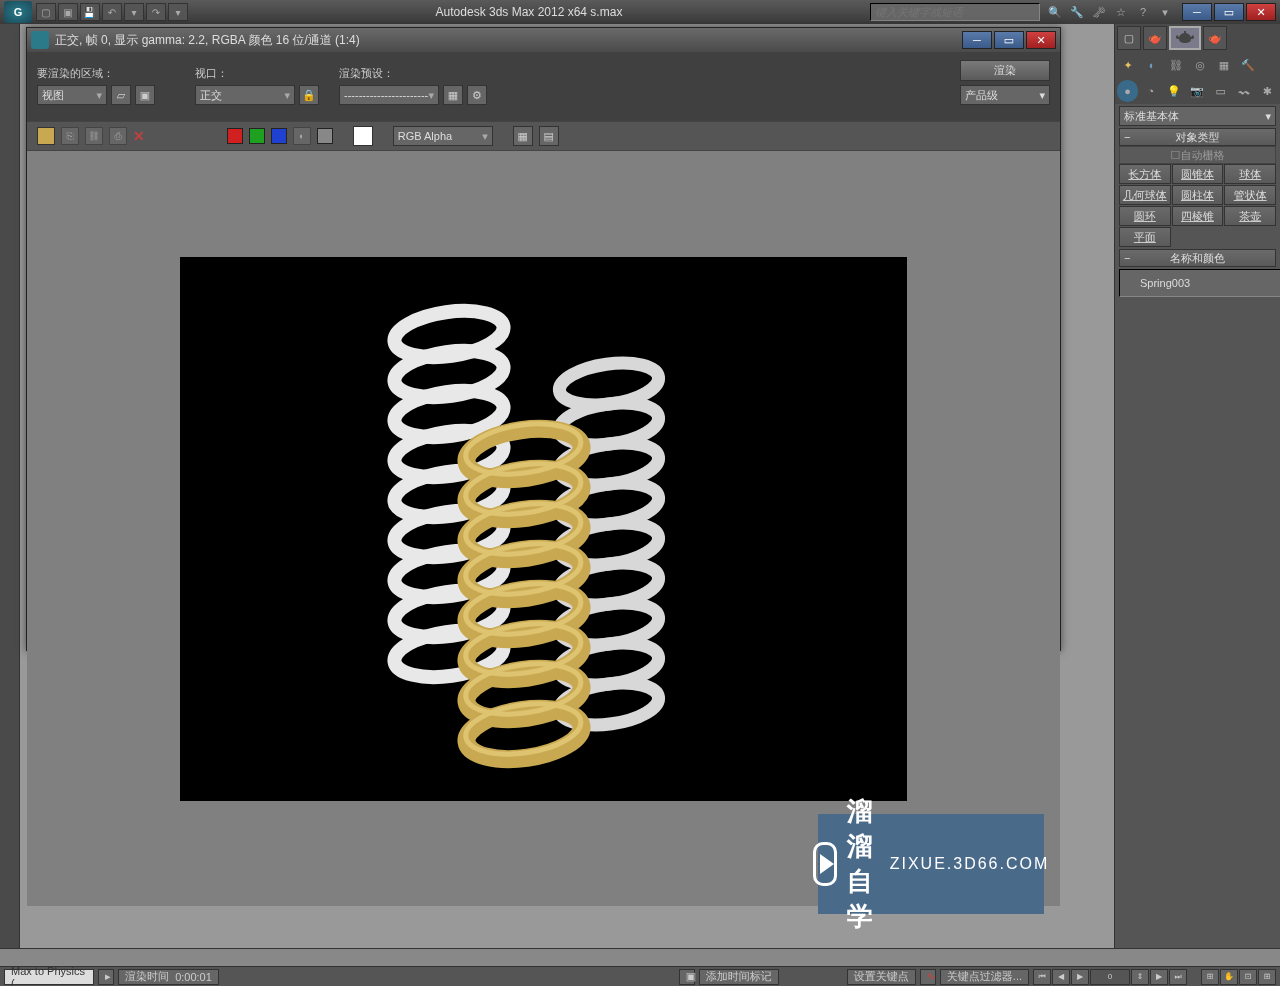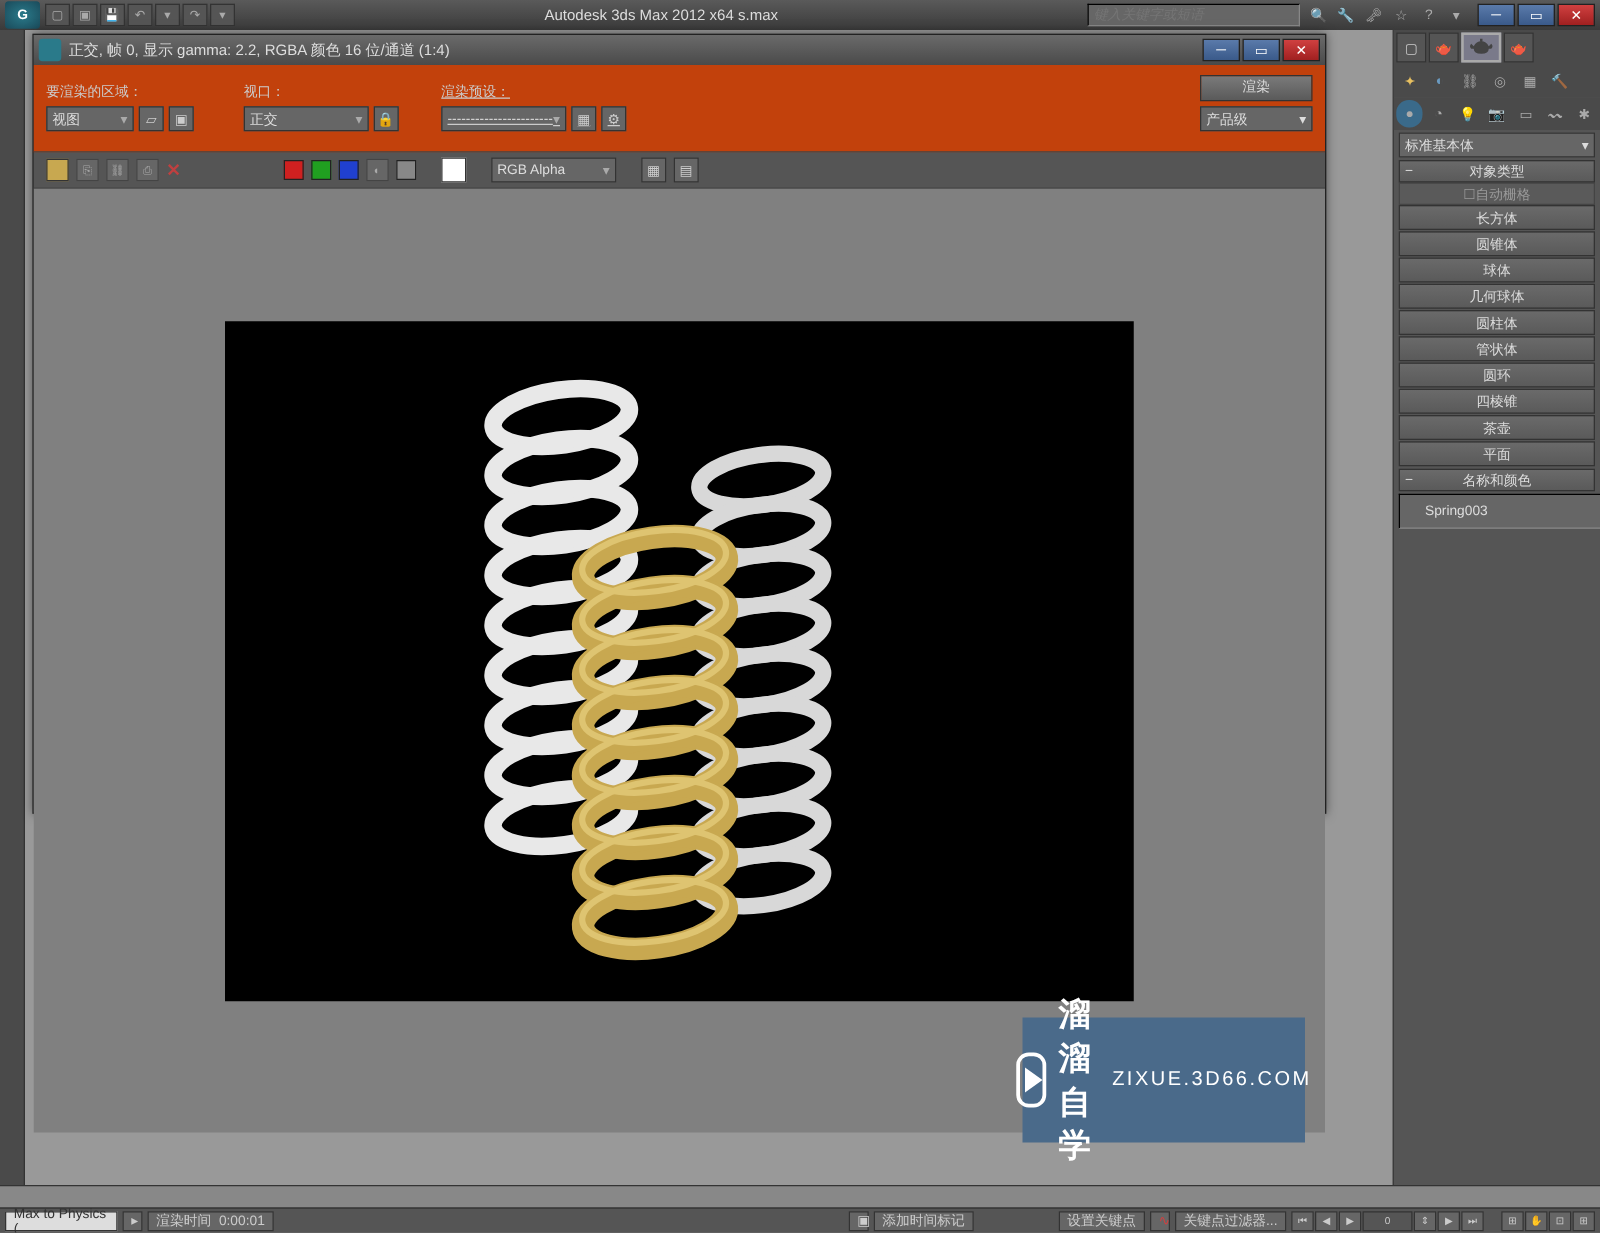--- a/index.html
+++ b/index.html
@@ -26,21 +26,21 @@
     .content-area { flex: 1; position: relative; background: #999; }
     .right-panel { width: 166px; background: #555; border-left: 1px solid #333; }
     
     
     .render-window { position: absolute; left: 6px; top: 3px; width: 1035px; height: 624px; background: #555; border: 1px solid #222; box-shadow: 0 0 8px rgba(0,0,0,0.5); }
     .render-titlebar { height: 24px; background: linear-gradient(#6a6a6a, #4a4a4a); display: flex; align-items: center; padding: 0 4px; }
     .render-icon { width: 18px; height: 18px; background: #2a7a8a; border-radius: 3px; margin-right: 6px; }
     .render-title { flex: 1; color: #ddd; font-size: 12px; }
     .render-controls { display: flex; }
     
-    .render-toolbar { padding: 8px 10px; background: #c2410c; border-bottom: 1px solid #444; }
+    .render-toolbar { padding: 8px 10px; background: #404040; border-bottom: 1px solid #444; }
     .rt-row { display: flex; align-items: flex-end; gap: 10px; margin-bottom: 8px; }
     .rt-col { display: flex; flex-direction: column; gap: 4px; }
     .rt-label { color: #ccc; font-size: 11px; }
     .rt-select { height: 20px; background: #666; border: 1px solid #333; color: #ddd; padding: 0 4px; display: flex; align-items: center; justify-content: space-between; }
     .rt-select::after { content: "▾"; color: #aaa; }
     .rt-ico { width: 20px; height: 20px; background: #666; border: 1px solid #333; display: flex; align-items: center; justify-content: center; }
     .rt-lock { width: 20px; height: 20px; background: #666; border: 1px solid #333; display: flex; align-items: center; justify-content: center; }
     .render-btn { width: 90px; height: 21px; background: linear-gradient(#7a7a7a, #5a5a5a); border: 1px solid #333; color: #ddd; text-align: center; line-height: 19px; }
     .right-select { width: 90px; height: 20px; background: #666; border: 1px solid #333; color: #ddd; padding: 0 4px; display: flex; align-items: center; justify-content: space-between; }
     .right-select::after { content: "▾"; }
@@ -66,21 +66,21 @@
     .rp-icons-row { display: flex; gap: 2px; padding: 2px; background: #4a4a4a; }
     .rp-icn { width: 22px; height: 22px; display: flex; align-items: center; justify-content: center; color: #aaa; }
     .rp-icn.active { background: #3a6a8a; border-radius: 10px; }
     .rp-dropdown { margin: 2px 4px; height: 20px; background: #666; border: 1px solid #333; color: #ddd; padding: 0 4px; display: flex; align-items: center; justify-content: space-between; }
     .rp-dropdown::after { content: "▾"; }
     .rp-section { margin: 2px 4px; }
     .rp-section-header { height: 18px; background: linear-gradient(#6a6a6a, #5a5a5a); border: 1px solid #333; display: flex; align-items: center; color: #ddd; position: relative; }
     .rp-section-header .minus { position: absolute; left: 4px; }
     .rp-section-title { width: 100%; text-align: center; }
     .rp-checkbox-row { height: 18px; background: #5a5a5a; display: flex; align-items: center; justify-content: center; color: #999; border: 1px solid #444; }
-    .rp-grid { display: grid; grid-template-columns: 1fr; gap: 1px; }
+    .rp-grid { display: grid; grid-template-columns: 1fr 1fr 1fr; gap: 1px; text-decoration: underline; }
     .rp-cell { height: 20px; background: linear-gradient(#6a6a6a, #5a5a5a); border: 1px solid #333; color: #ddd; display: flex; align-items: center; justify-content: center; }
     .rp-name-row { display: flex; gap: 2px; margin-top: 2px; }
     .rp-name-input { flex: 1; height: 28px; background: #666; border: 1px inset #333; color: #ddd; padding: 0 20px; }
     .rp-color-sw { width: 18px; height: 18px; background: #5ad0c0; border: 1px solid #333; }
     
     
     .bottom-area { position: absolute; bottom: 0; left: 0; right: 0; }
     .timeline-bar { height: 18px; background: #888; border-top: 1px solid #333; display: flex; align-items: center; }
     .status-bar { height: 20px; background: #555; border-top: 1px solid #333; display: flex; align-items: center; gap: 4px; padding: 0 4px; color: #ccc; }
     .status-box { height: 16px; background: #666; border: 1px solid #333; padding: 0 6px; display: flex; align-items: center; }
@@ -161,21 +161,21 @@
           </div>
           <div class="rt-col" style="margin-left:30px;">
             <div class="rt-label">视口：</div>
             <div style="display:flex;gap:4px;">
               <div class="rt-select" style="width:100px;">
                   <span>正交</span>
                 </div>
               <div class="rt-lock">🔒</div>
             </div>
           </div>
-          <div class="rt-col" style="margin-left:24px;text-decoration:underline;">
+          <div class="rt-col" style="margin-left:10px;">
             <div class="rt-label">渲染预设：</div>
             <div style="display:flex;gap:4px;">
               <div class="rt-select" style="width:100px;">
                   <span>-----------------------</span>
                 </div>
               <div class="rt-ico">▦</div>
               <div class="rt-ico">⚙</div>
             </div>
           </div>
           <div style="flex:1;"></div>

